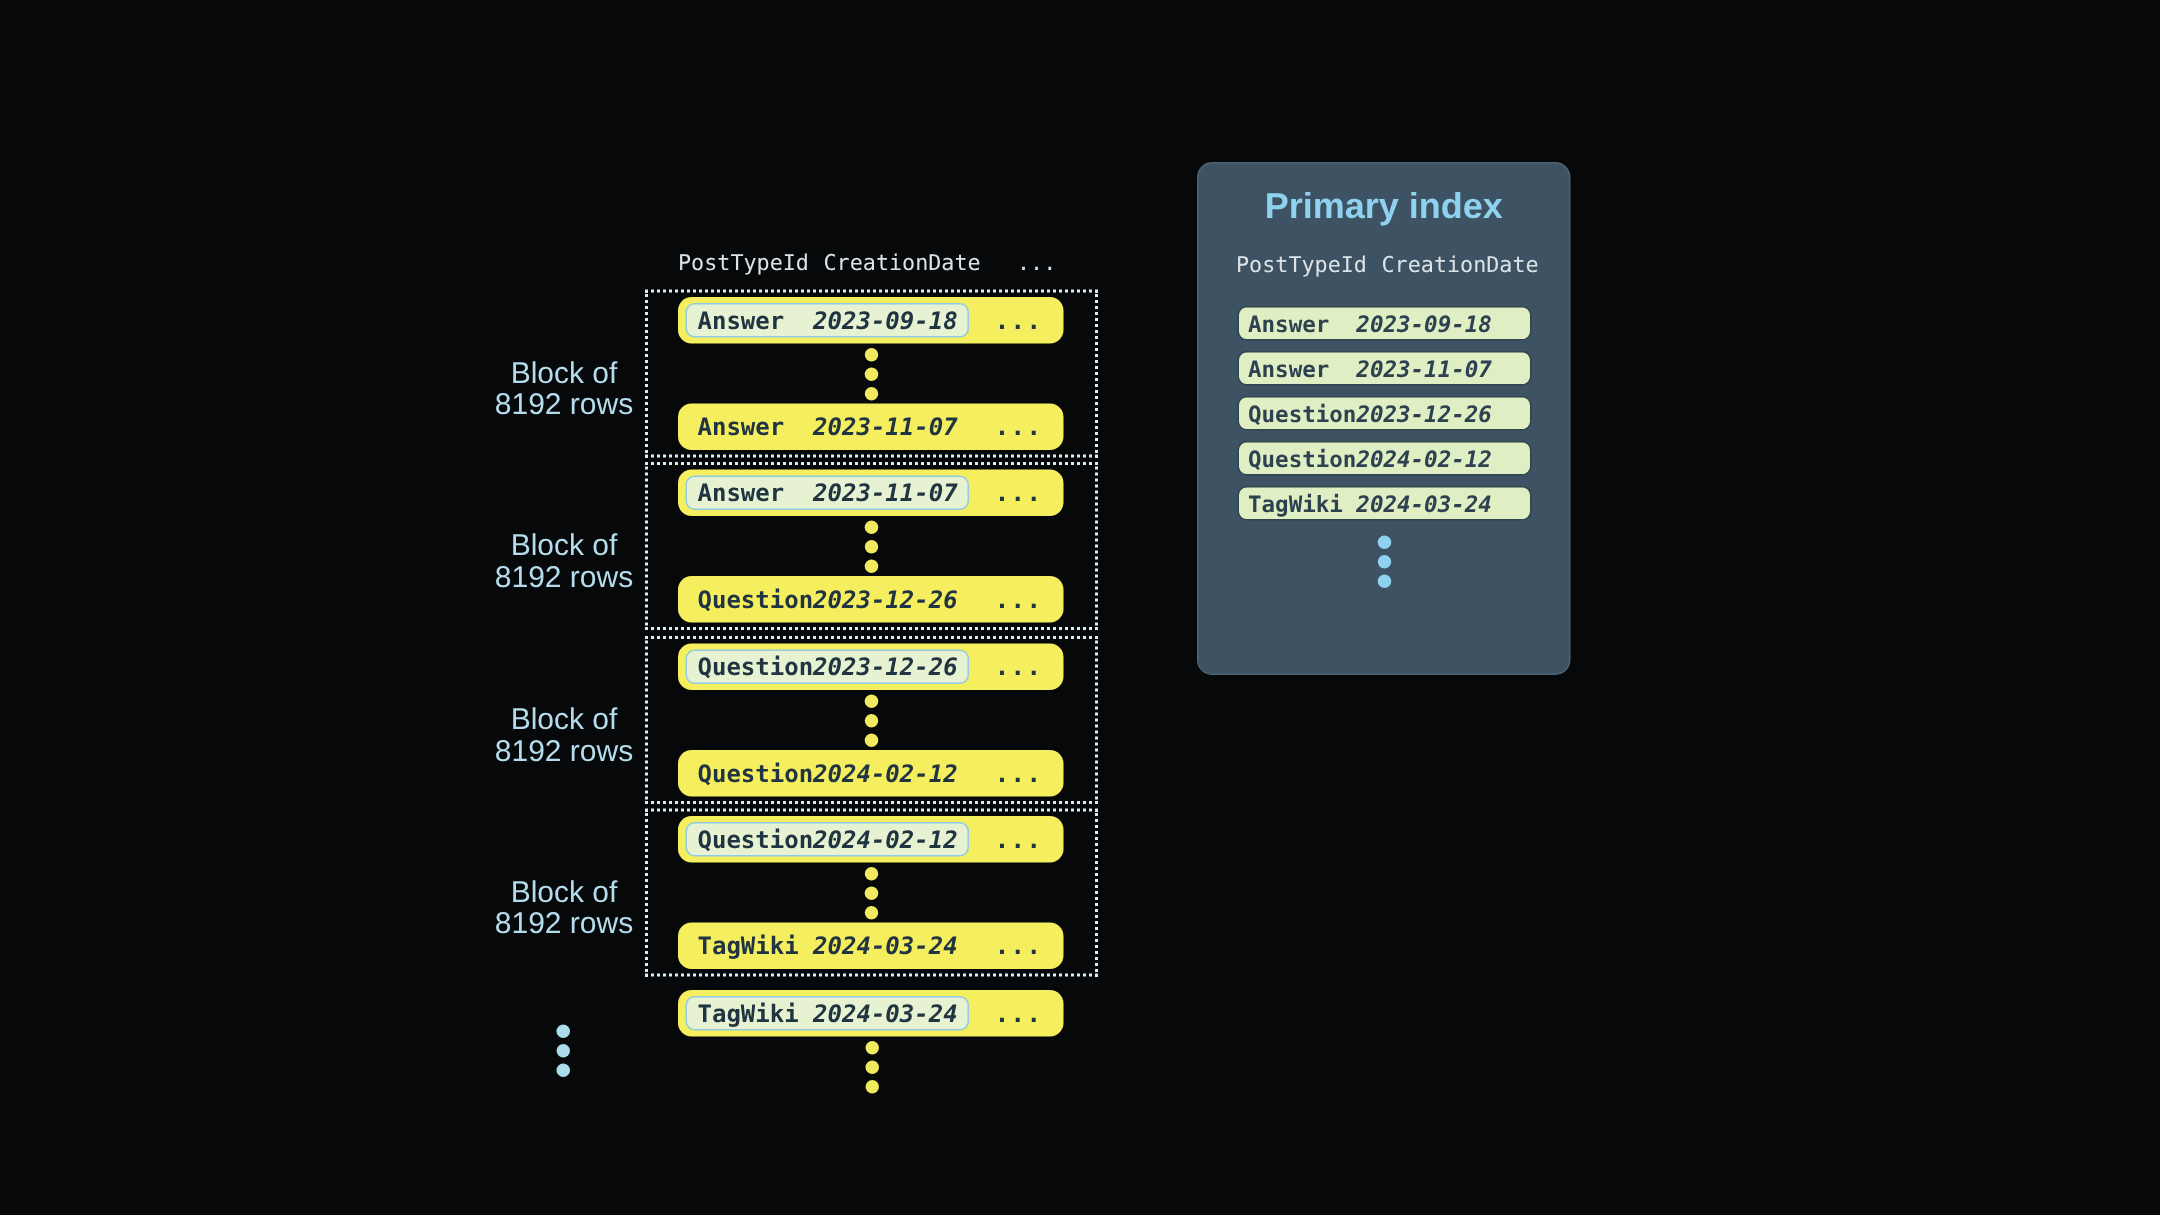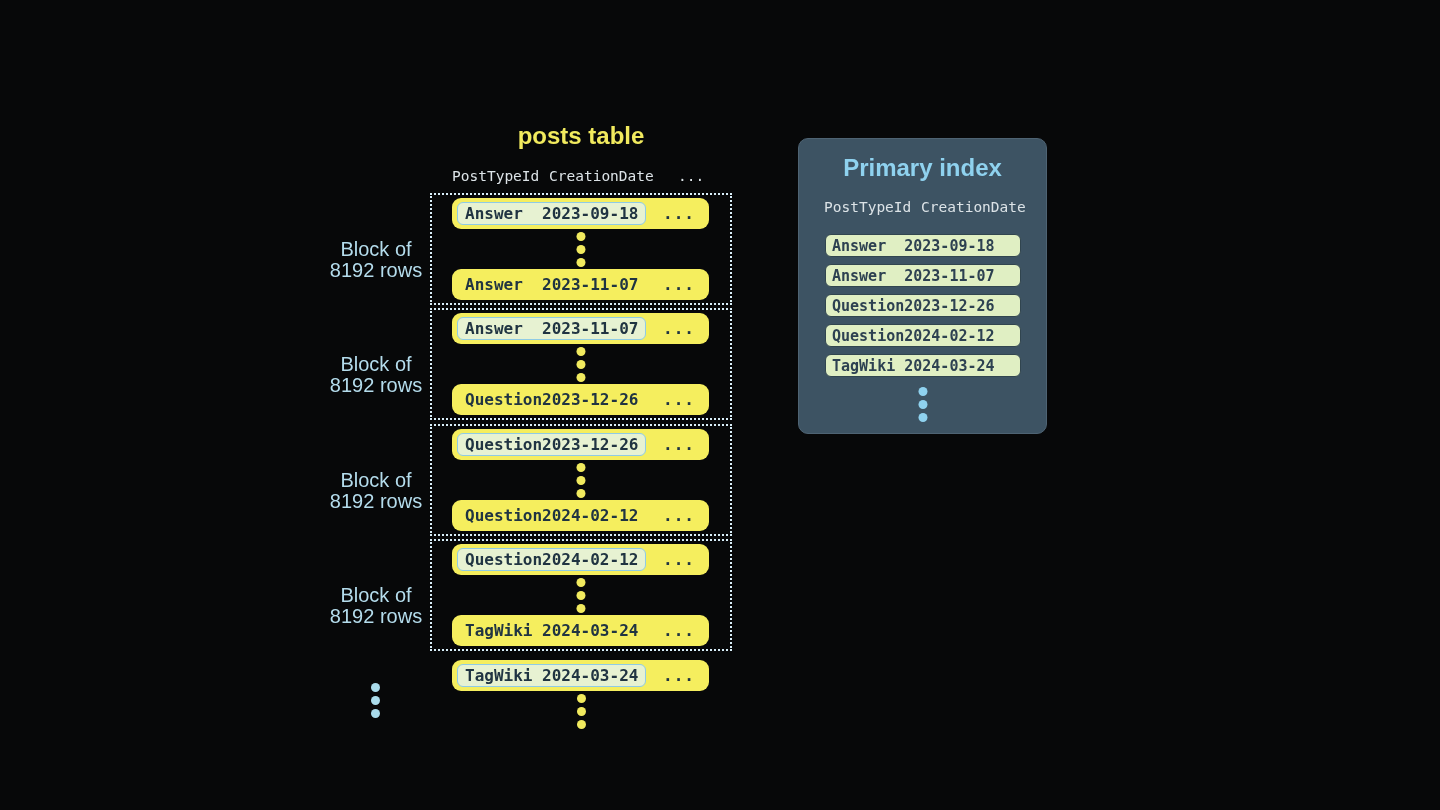--- a/index.html
+++ b/index.html
@@ -15,51 +15,50 @@
   .block{position:absolute;left:430px;width:298px;height:108px;border:2px dotted #d8eef8;}
   .row{position:absolute;left:20px;width:257px;height:31px;background:#f5ee5e;border-radius:9px;
        display:flex;align-items:center;box-sizing:border-box;padding:0 14px 0 0;
        font-family:"DejaVu Sans Mono",monospace;font-size:16px;font-weight:bold;color:#203442;}
   .row.first{top:3px}
   .row.last{top:74px}
   .pill{margin-left:5px;background:#e7f2d2;border:1.5px solid #8fcbe5;border-radius:6px;
         padding:1px 7px;display:inline-flex;}
   .plain{margin-left:5px;border:1.5px solid transparent;padding:1px 7px;display:inline-flex;}
   .rtype{display:inline-block;min-width:8ch;white-space:pre;}
-  .rdate{white-space:pre;}
+  .rdate{white-space:pre;font-style:italic;}
   .ell{margin-left:auto;letter-spacing:1px;}
 
   .vdots{position:absolute;display:flex;flex-direction:column;gap:4px;align-items:center;}
   .vdots i{width:9px;height:9px;border-radius:50%;display:block;}
   .vdots.yellow i{background:#f1ea5e;}
   .vdots.blue i{background:#8fd2ef;}
   .vdots.paleblue i{background:#aadcec;}
   .vdots.center{left:50%;transform:translateX(-50%);}
 
   .blabel{position:absolute;left:300px;width:152px;text-align:center;font-size:20px;
           line-height:21px;color:#b4dcec;}
 
   .overflow-row{position:absolute;left:452px;top:660px;}
 
   
-  .panel{position:absolute;left:798px;top:108px;width:249px;height:296px;background:#3d5363;
-         border-radius:10px;box-sizing:border-box;border:1px solid #4e6373;margin-top:30px;}
+  .panel{position:absolute;left:798px;top:108px;width:249px;height:342px;background:#3d5363;
+         border-radius:10px;box-sizing:border-box;border:1px solid #4e6373;}
   .pi-title{position:absolute;left:0;top:15px;width:100%;text-align:center;font-size:24px;
             font-weight:600;color:#8fd2ef;}
   .irow{position:absolute;left:26px;width:196px;height:23px;background:#e0efc3;
         border:1.5px solid #31454f;border-radius:6px;box-sizing:border-box;display:flex;
         align-items:center;padding:0 6px;font-family:"DejaVu Sans Mono",monospace;
         font-size:15px;font-weight:bold;color:#2d4151;}
 </style>
 </head>
 <body>
 
 <div class="stage">
 
-  <div class="pt-title">posts table</div>
 
   <span class="colhead" style="left:452px;top:168px">PostTypeId</span>
   <span class="colhead" style="left:549px;top:168px">CreationDate</span>
   <span class="colhead" style="left:678px;top:168px">...</span>
 
   <div class="block" style="top:193px">
     <div class="row first">
       <span class="pill">
           <span class="rtype">Answer</span>
           <span class="rdate">2023-09-18</span>

